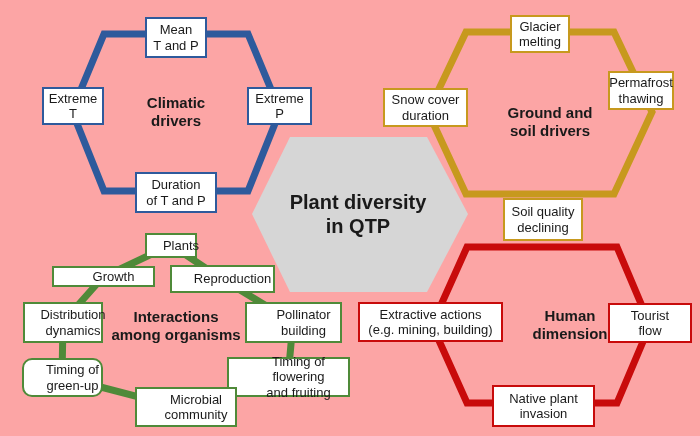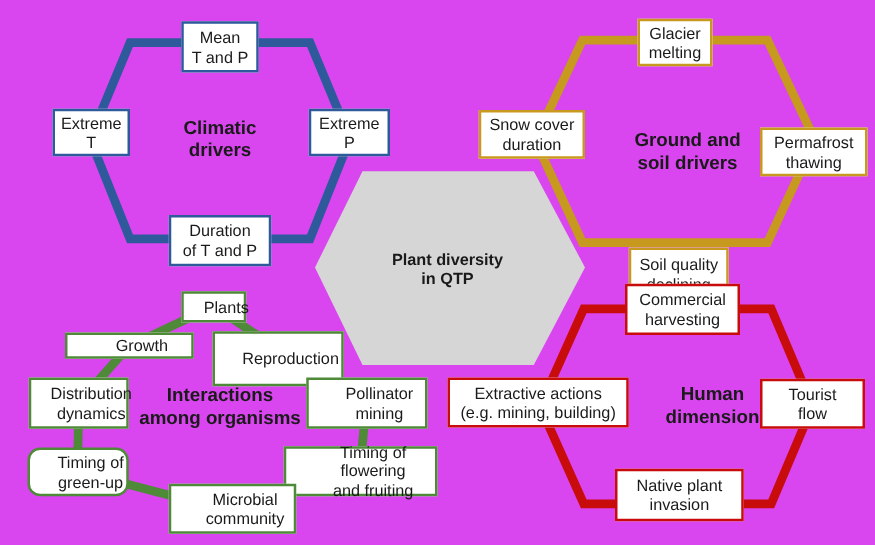--- a/index.html
+++ b/index.html
@@ -1,17 +1,17 @@
 <!DOCTYPE html>
 <html style="--c-climatic: #2E5A9C; --c-ground: #C7991E; --c-interactions: #4F8A39; --c-human: #C80B0B; --c-center_fill: #D6D6D6; --c-node_background: #FFFFFF; --c-text: #1A1A1A;"><head>
 <meta charset="utf-8">
 <style>
   html,body{margin:0;padding:0;background:#fff;}
   .figure{
-    position:relative;width:700px;height:436px;background:#d946ef;overflow:hidden;
+    position:relative;width:700px;height:436px;background:#fca5a5;overflow:hidden;
     font-family:"Liberation Sans", sans-serif;color:var(--c-text,#1a1a1a);
   }
   .rings{position:absolute;left:0;top:0;width:700px;height:436px;}
   .ring{fill:none;stroke-width:7;stroke-linejoin:miter;}
   .ring.climatic{stroke:var(--c-climatic);}
   .ring.ground{stroke:var(--c-ground);}
   .ring.interactions{stroke:var(--c-interactions);}
   .ring.human{stroke:var(--c-human);}
   .center-hex{fill:var(--c-center_fill);stroke:none;}
 
@@ -23,46 +23,46 @@
   .node.climatic{border-color:var(--c-climatic);}
   .node.ground{border-color:var(--c-ground);}
   .node.interactions{border-color:var(--c-interactions);padding-left:20px;}
   .node.human{border-color:var(--c-human);}
 
   .glabel{
     position:absolute;display:flex;align-items:center;justify-content:center;
     text-align:center;white-space:pre-line;font-weight:bold;font-size:15px;
     line-height:1.18;color:var(--c-text);
   }
-  .glabel.center-title{font-size:13px;}
+  .glabel.center-title{font-size:20px;}
 
   
   .n-mean    {left:145px;top:17px; width:62px; height:41px;}
   .n-extt    {left:42px; top:87px; width:62px; height:38px;}
   .n-extp    {left:247px;top:87px; width:65px; height:38px;}
   .n-dur     {left:135px;top:172px;width:82px; height:41px;}
 
   .n-glacier {left:510px;top:15px; width:60px; height:38px;}
   .n-snow    {left:383px;top:88px; width:85px; height:39px;}
-  .n-perma   {left:608px;top:102px; width:86px; height:39px;}
+  .n-perma   {left:608px;top:71px; width:66px; height:39px;}
   .n-soilq   {left:503px;top:169px;width:80px; height:43px;margin-top:29px;}
 
   .n-plants  {left:145px;top:233px;width:52px; height:25px;}
   .n-growth  {left:52px; top:266px;width:103px;height:21px;text-align:center;}
-  .n-repro   {left:170px;top:265px;width:105px;height:44px;}
+  .n-repro   {left:170px;top:265px;width:105px;height:28px;}
   .n-distr   {left:23px; top:302px;width:80px; height:41px;}
   .n-polli   {left:245px;top:302px;width:97px; height:41px;}
   .n-tgreen  {left:22px; top:358px;width:81px; height:39px;border-radius:10px;}
   .n-tflower {left:227px;top:357px;width:123px;height:40px;}
   .n-microb  {left:135px;top:387px;width:102px; height:40px;}
 
   .n-commer  {left:500px;top:227px;width:92px; height:41px;}
   .n-extract {left:358px;top:302px;width:145px;height:40px;}
   .n-tourist {left:608px;top:303px;width:84px; height:40px;}
-  .n-native  {left:492px;top:375px;width:103px;height:42px;}
+  .n-native  {left:492px;top:385px;width:103px;height:42px;}
 
   
   .l-climatic{left:116px;top:94px; width:120px;height:36px;}
   .l-ground  {left:490px;top:104px;width:120px;height:36px;}
   .l-inter   {left:86px; top:308px;width:180px;height:36px;}
   .l-human   {left:510px;top:307px;width:120px;height:36px;}
   .l-center  {left:268px;top:196px;width:180px;height:38px;}
 </style>
 </head>
 <body>
@@ -98,32 +98,30 @@
 declining</div>
   <div class="glabel l-ground">Ground and
 soil drivers</div>
 
   <div class="node interactions n-plants">Plants</div>
   <div class="node interactions n-growth">Growth</div>
   <div class="node interactions n-repro">Reproduction</div>
   <div class="node interactions n-distr">Distribution
 dynamics</div>
   <div class="node interactions n-polli">Pollinator
-mining</div>
+building</div>
   <div class="node interactions n-tgreen">Timing of
 green-up</div>
   <div class="node interactions n-tflower">Timing of flowering
 and fruiting</div>
   <div class="node interactions n-microb">Microbial
 community</div>
   <div class="glabel l-inter">Interactions
 among organisms</div>
 
-  <div class="node human n-commer">Commercial
-harvesting</div>
   <div class="node human n-extract">Extractive actions
 (e.g. mining, building)</div>
   <div class="node human n-tourist">Tourist
 flow</div>
   <div class="node human n-native">Native plant
 invasion</div>
   <div class="glabel l-human">Human
 dimension</div>
 
   <div class="glabel center-title l-center">Plant diversity

